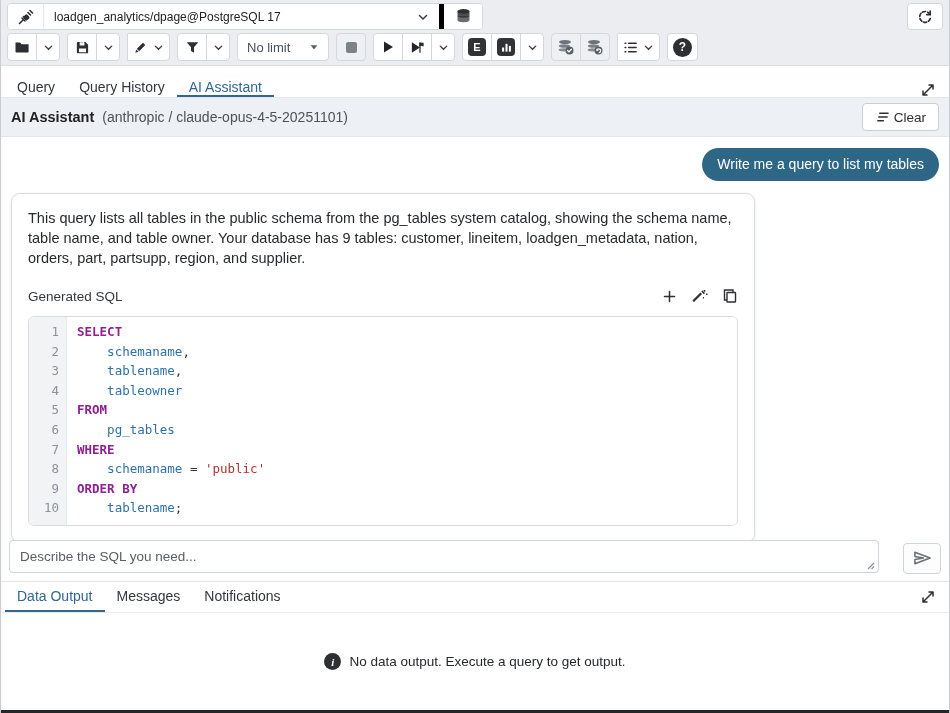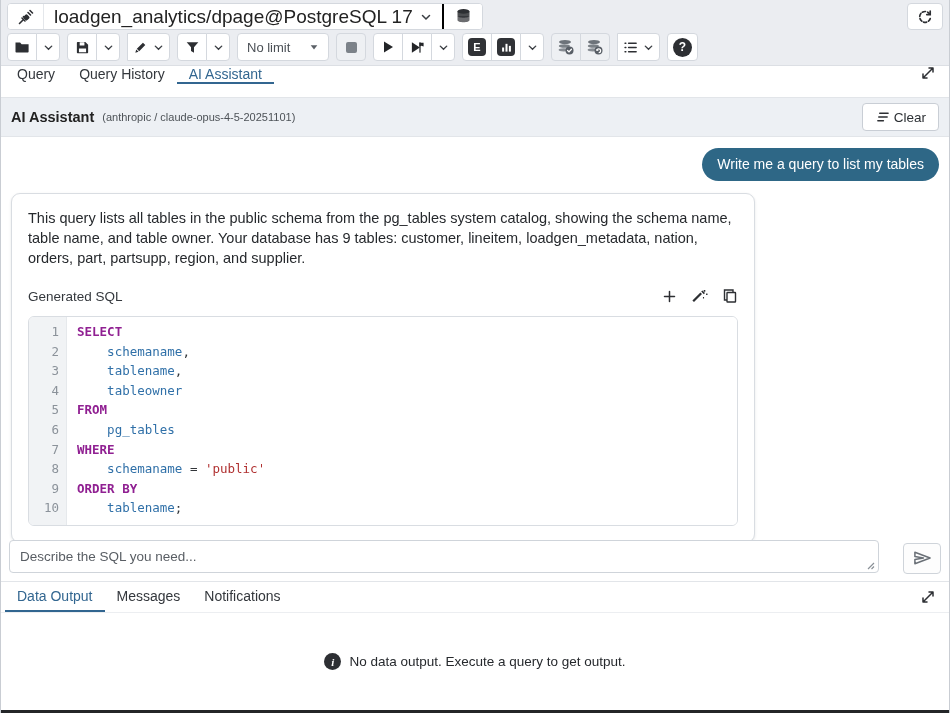--- a/index.html
+++ b/index.html
@@ -30,22 +30,22 @@
     display: flex; align-items: stretch; height: 27px;
     background: #fff; border: 1px solid #d4d8de; border-radius: 4px;
     overflow: hidden;
   }
   .conn-btn {
     width: 36px; display: flex; align-items: center; justify-content: center;
     background: #fff; border: none; border-right: 1px solid #e4e7eb; cursor: pointer;
   }
   .conn-select {
     width: 400px; display: flex; align-items: center; justify-content: space-between;
-    padding: 0 10px; font-size: 19px; color: #222; cursor: pointer;
-    border-right: 2px solid #000000;
+    padding: 0 10px; font-size: 12px; color: #222; cursor: pointer;
+    border-right: 5px solid #000000;
   }
   .conn-new {
     width: 38px; display: flex; align-items: center; justify-content: center; cursor: pointer;
     background: #fff; border: none;
   }
   .spacer { flex: 1; }
   .icon-btn {
     height: 27px; min-width: 36px;
     display: flex; align-items: center; justify-content: center;
     background: #fff; border: 1px solid #d4d8de; border-radius: 4px; cursor: pointer;
@@ -84,42 +84,42 @@
     font-size: 11px; font-weight: bold;
   }
   .help-circle {
     width: 19px; height: 19px; border-radius: 50%; background: #2d2f33; color: #fff;
     display: flex; align-items: center; justify-content: center; font-size: 12px; font-weight: bold;
   }
 
   
   .tabbar {
     height: 32px; flex: none;
-    display: flex; align-items: flex-start;
+    display: flex; align-items: flex-end;
     background: #fff; border-bottom: 1px solid #e2e5e9;
     padding: 0 4px;
   }
   .tab {
     display: flex; align-items: center; padding: 0 12px;
     font-size: 14px; color: #33373c; cursor: pointer;
     border-bottom: 2px solid transparent;
   }
   .tab.active { color: #326690; border-bottom-color: #326690; }
   .tabbar .spacer { flex: 1; }
   .expand-btn { display: flex; align-items: center; padding: 0 10px; cursor: pointer; }
 
   
   .ai-header {
     height: 39px; flex: none;
     display: flex; align-items: center;
     background: #edf0f4; border-bottom: 1px solid #e2e5e9;
     padding: 0 10px;
   }
   .ai-title { font-size: 14.5px; font-weight: bold; color: #222; }
-  .ai-model { font-size: 11px; color: #4d5257; margin-left: 8px; }
+  .ai-model { font-size: 14px; color: #4d5257; margin-left: 8px; }
   .clear-btn {
     margin-left: auto;
     display: flex; align-items: center; gap: 4px;
     height: 28px; padding: 0 12px;
     background: #fff; border: 1px solid #c9ced5; border-radius: 4px;
     font-size: 13.5px; color: #2b2f33; cursor: pointer;
   }
 
   
   .chat {

